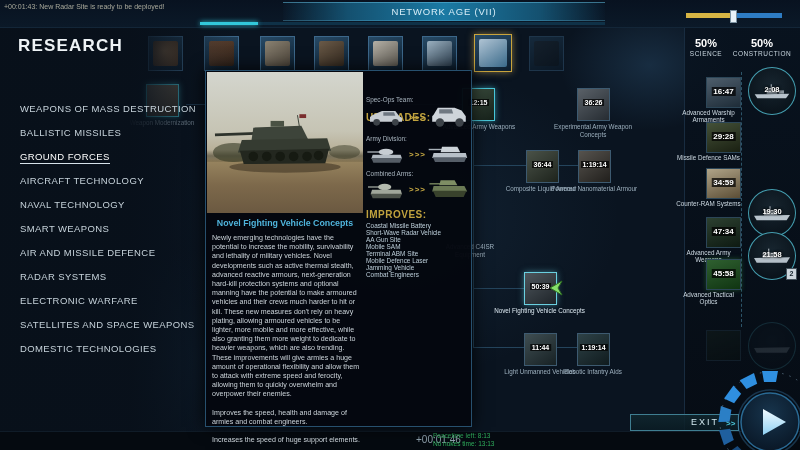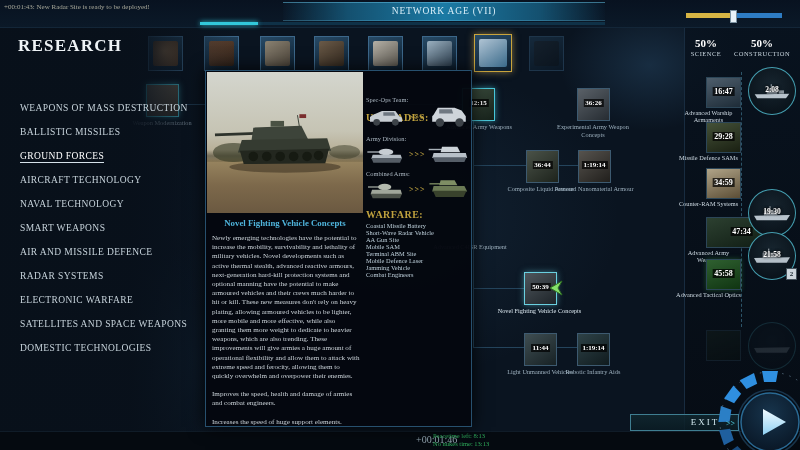--- a/index.html
+++ b/index.html
@@ -1,17 +1,17 @@
 <!DOCTYPE html>
 <html><head>
 <meta charset="utf-8">
 <style>
   html,body{margin:0;padding:0;background:#000;}
   #stage{position:relative;width:800px;height:450px;overflow:hidden;background:#0a1420;
-         font-family:Liberation Serif, serif;-webkit-font-smoothing:antialiased;}
+         font-family:Liberation Sans, sans-serif;-webkit-font-smoothing:antialiased;}
   .abs{position:absolute;}
 
   
   .bg1{left:160px;top:60px;width:460px;height:320px;background:radial-gradient(closest-side,rgba(62,112,152,.16),transparent);}
   .bg2{left:560px;top:0;width:180px;height:130px;background:radial-gradient(closest-side,rgba(72,132,182,.22),transparent);}
   .bg3{left:40px;top:250px;width:340px;height:220px;background:radial-gradient(closest-side,rgba(40,80,112,.12),transparent);}
 
   
   .top-strip{left:0;top:0;width:800px;height:27px;background:linear-gradient(180deg,#081220,#0b1928);border-bottom:1px solid #132638;z-index:20;}
   .notification{left:4px;top:3px;font-size:7px;color:#a8a89a;z-index:21;}
@@ -92,21 +92,21 @@
 
   
   .right-shade{left:684px;top:27px;width:116px;height:405px;background:linear-gradient(180deg,rgba(8,18,30,.85),rgba(6,12,20,.92));border-left:1px solid #182c40;z-index:10;}
   .queue-divider{left:741px;top:72px;height:255px;border-left:1px dashed #2c5468;z-index:11;}
   .sq-thumb{left:706px;width:33px;height:29px;border:1px solid #2c4misc;border:1px solid #2c4658;z-index:12;}
   .sq-thumb .timer{position:absolute;left:50%;top:9px;transform:translateX(-50%);background:rgba(0,0,0,.72);color:#fff;font-size:8px;font-weight:bold;padding:0 2px;white-space:nowrap;}
   .sq-label{left:676px;width:65px;font-size:6.3px;line-height:7.2px;color:#cdd9e2;text-align:center;z-index:12;}
   .sqb1{background:linear-gradient(160deg,#4e5e6c,#1e2c38);}
   .sqb2{background:linear-gradient(160deg,#445138,#1a2012);}
   .sqb3{background:linear-gradient(160deg,#b0a488,#5c4e36);}
-  .sqb4{background:linear-gradient(160deg,#2c4030,#0e1a12);padding-left:36px;}
+  .sqb4{background:linear-gradient(160deg,#2c4030,#0e1a12);}
   .sqb5{background:linear-gradient(160deg,#2f6030,#103512);box-shadow:0 0 5px rgba(60,180,70,.35);}
   .sqb6{background:linear-gradient(160deg,#1c2a1e,#0a120c);opacity:.3;}
   .cq{left:748px;width:46px;height:46px;border-radius:50%;border:1px solid rgba(82,192,212,.8);
       background:radial-gradient(circle at 50% 38%,#17252f,#0a131b 75%);z-index:12;}
   .cq svg{position:absolute;left:3px;top:10px;width:40px;height:26px;}
   .cq .timer{position:absolute;left:50%;top:17px;transform:translateX(-50%);color:#fff;font-size:7.5px;font-weight:bold;text-shadow:0 0 3px #000,0 0 3px #000;}
   .cq-badge{position:absolute;right:-2px;bottom:-1px;width:9px;height:10px;background:#cdd6dd;color:#16242e;
       font-size:7px;font-weight:bold;text-align:center;line-height:10px;border:1px solid #44525c;}
   .cq-faded{opacity:.5;}
   .cq-ghost{opacity:.2;}
@@ -310,21 +310,21 @@
       <path d="M7,24 L54,24 L51,31 L10,31 Z" fill="#4c524a"></path>
     </svg>
     <div class="abs upg-arrow" style="left:203px;top:114px">&gt;&gt;&gt;</div>
     <svg class="abs upg-img" style="left:222px;top:104px" width="42" height="26" viewBox="0 0 60 34">
       <rect x="2" y="10" width="16" height="2" fill="#76865e"></rect>
       <path d="M18,6 L38,6 L42,13 L16,13 Z" fill="#7e8e64"></path>
       <path d="M8,14 L52,14 L56,22 L6,22 Z" fill="#6b7a55"></path>
       <path d="M7,21 L55,21 L51,30 L11,30 Z" fill="#39422c"></path>
     </svg>
 
-    <div class="abs imp-h">WARFARE:</div>
+    <div class="abs imp-h">IMPROVES:</div>
     <div class="abs imp-list">
       <div>Coastal Missile Battery</div>
       <div>Short-Wave Radar Vehicle</div>
       <div>AA Gun Site</div>
       <div>Mobile SAM</div>
       <div>Terminal ABM Site</div>
       <div>Mobile Defence Laser</div>
       <div>Jamming Vehicle</div>
       <div>Combat Engineers</div>
     </div>

